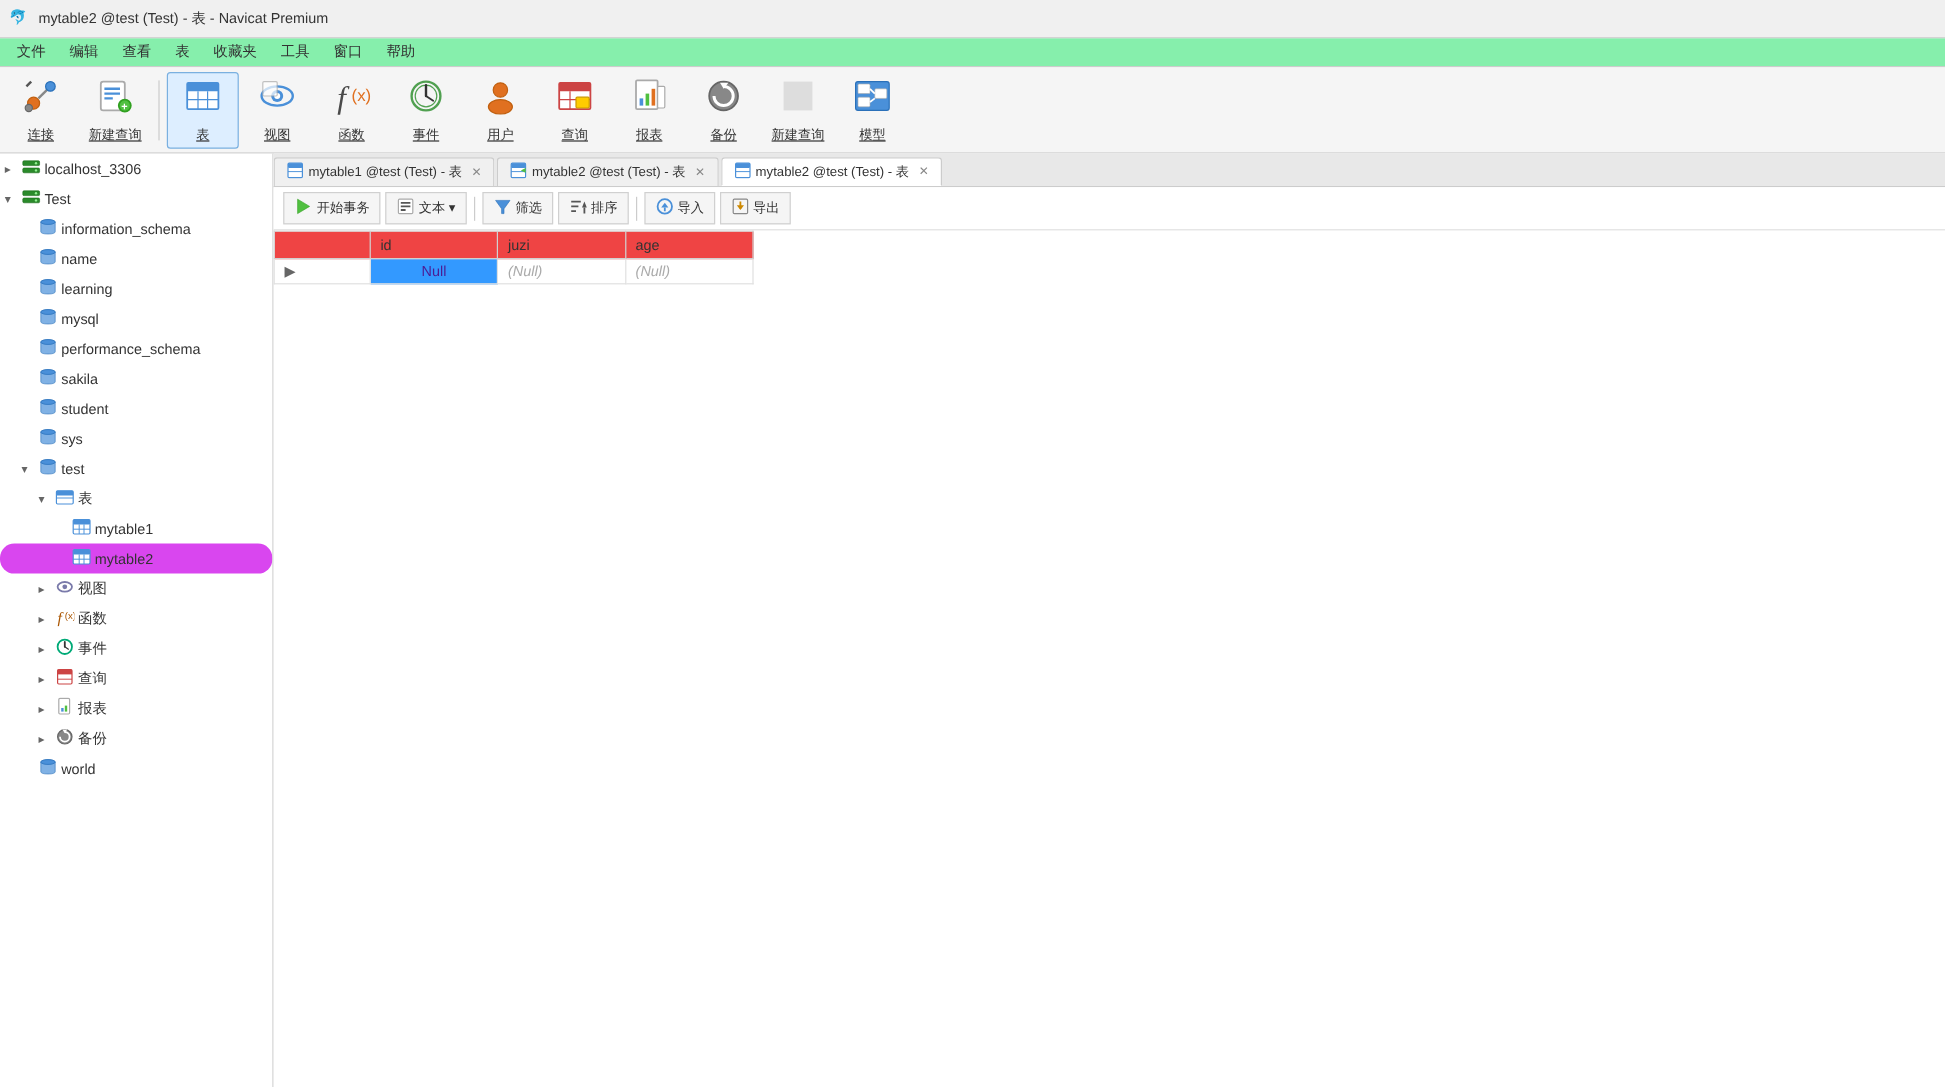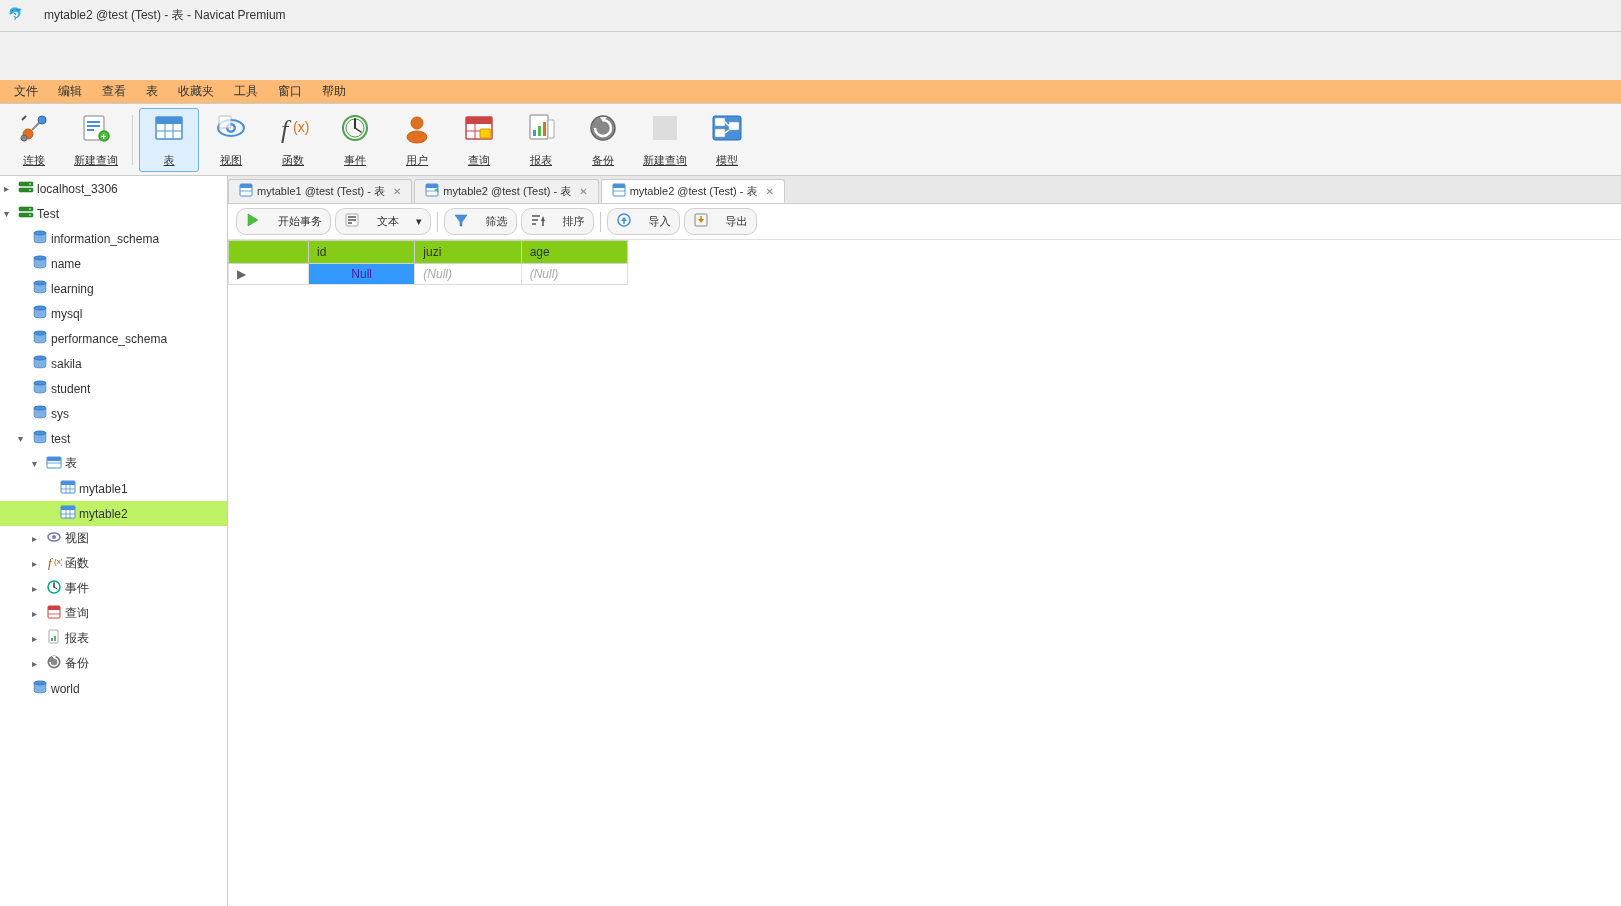--- a/index.html
+++ b/index.html
@@ -1,66 +1,66 @@
 <!DOCTYPE html>
 <html><head>
   <meta charset="utf-8">
   <style>
     * { margin: 0; padding: 0; box-sizing: border-box; }
     body { font-family: "Microsoft YaHei", SimSun, sans-serif; font-size: 12px; background: #f0f0f0; color: #333; width: 1621px; height: 906px; overflow: hidden; }
 
     
     #title-bar { background: #f0f0f0; height: 32px; display: flex; align-items: center; padding: 0 8px; border-bottom: 1px solid #ccc; }
     #title-bar .app-icon { width: 18px; height: 18px; margin-right: 6px; }
-    #title-bar .title-text { font-size: 12px; color: #333; margin-left: 12px; }
-
-    
-    #menu-bar { background: #fdba74; height: 24px; display: flex; align-items: center; padding: 0 4px; border-bottom: 1px solid #ccc; margin-top: 48px; }
+    #title-bar .title-text { font-size: 12px; color: #333; }
+
+    
+    #menu-bar { background: #86efac; height: 24px; display: flex; align-items: center; padding: 0 4px; border-bottom: 1px solid #ccc; }
     .menu-item { padding: 2px 10px; font-size: 12px; cursor: pointer; }
 
     
     #toolbar { background: #f5f5f5; height: 72px; display: flex; align-items: center; padding: 0 4px; border-bottom: 1px solid #ccc; gap: 2px; }
     .toolbar-btn { display: flex; flex-direction: column; align-items: center; justify-content: center; width: 60px; height: 64px; cursor: pointer; border: 1px solid transparent; border-radius: 3px; padding: 4px; }
     .toolbar-btn.active { background: #ddeeff; border-color: #7ab0e0; }
     .toolbar-btn .icon { font-size: 28px; margin-bottom: 2px; }
     .toolbar-btn .label { font-size: 11px; color: #333; text-decoration: underline; }
     .toolbar-separator { width: 1px; height: 50px; background: #ccc; margin: 0 4px; }
 
     
     #main { display: flex; height: calc(906px - 32px - 24px - 72px); }
 
     
     #sidebar { width: 228px; background: #fff; border-right: 1px solid #ccc; overflow-y: auto; }
     .tree-item { display: flex; align-items: center; padding: 3px 4px; cursor: pointer; font-size: 12px; white-space: nowrap; }
-    .tree-item.selected { background: #bef264; }
+    .tree-item.selected { background: #d946ef; border-radius: 12px; }
     .tree-item .indent { display: inline-block; }
     .tree-item .arrow { width: 14px; display: inline-block; font-size: 10px; color: #666; }
     .tree-item .item-icon { margin-right: 3px; font-size: 14px; }
     .tree-item .item-label { font-size: 12px; }
 
     
     #content { flex: 1; display: flex; flex-direction: column; background: #fff; }
 
     
     #tab-bar { display: flex; align-items: flex-end; background: #e8e8e8; height: 28px; border-bottom: 1px solid #ccc; text-align: center; }
     .tab { display: flex; align-items: center; height: 24px; padding: 0 10px; border: 1px solid #ccc; border-bottom: none; background: #f0f0f0; cursor: pointer; font-size: 11px; margin-right: 2px; border-radius: 3px 3px 0 0; gap: 4px; }
     .tab.active { background: #fff; border-bottom: 1px solid #fff; z-index: 1; }
     .tab .tab-icon { font-size: 13px; }
     .tab .close-btn { font-size: 10px; color: #888; margin-left: 4px; cursor: pointer; }
 
     
     #table-toolbar { display: flex; align-items: center; padding: 4px 8px; background: #fff; border-bottom: 1px solid #e0e0e0; gap: 4px; }
-    .tbl-btn { display: flex; align-items: center; gap: 17px; padding: 3px 8px; background: #f5f5f5; border: 1px solid #d0d0d0; border-radius: 10px; cursor: pointer; font-size: 11px; }
+    .tbl-btn { display: flex; align-items: center; gap: 3px; padding: 3px 8px; background: #f5f5f5; border: 1px solid #d0d0d0; border-radius: 0; cursor: pointer; font-size: 11px; }
     .tbl-btn .btn-icon { font-size: 14px; }
     .tbl-separator { width: 1px; height: 20px; background: #ccc; margin: 0 2px; }
 
     
     #data-table { flex: 1; overflow: auto; }
     #data-table table { border-collapse: collapse; min-width: 400px; }
-    #data-table th { background: #84cc16; border: 1px solid #d0d0d0; padding: 4px 8px; font-weight: normal; font-size: 12px; text-align: left; min-width: 80px; }
+    #data-table th { background: #ef4444; border: 1px solid #d0d0d0; padding: 4px 8px; font-weight: normal; font-size: 12px; text-align: left; min-width: 80px; }
     #data-table td { border: 1px solid #e0e0e0; padding: 3px 8px; font-size: 12px; }
     #data-table td.null-val { color: #aaa; font-style: italic; }
     #data-table td.selected-cell { background: #3399ff; color: #4c1d95; text-align: center; }
     .row-arrow { color: #666; font-size: 10px; }
 
     
     ::-webkit-scrollbar { width: 8px; height: 8px; }
     ::-webkit-scrollbar-track { background: #f0f0f0; }
     ::-webkit-scrollbar-thumb { background: #c0c0c0; border-radius: 4px; }
   </style>

